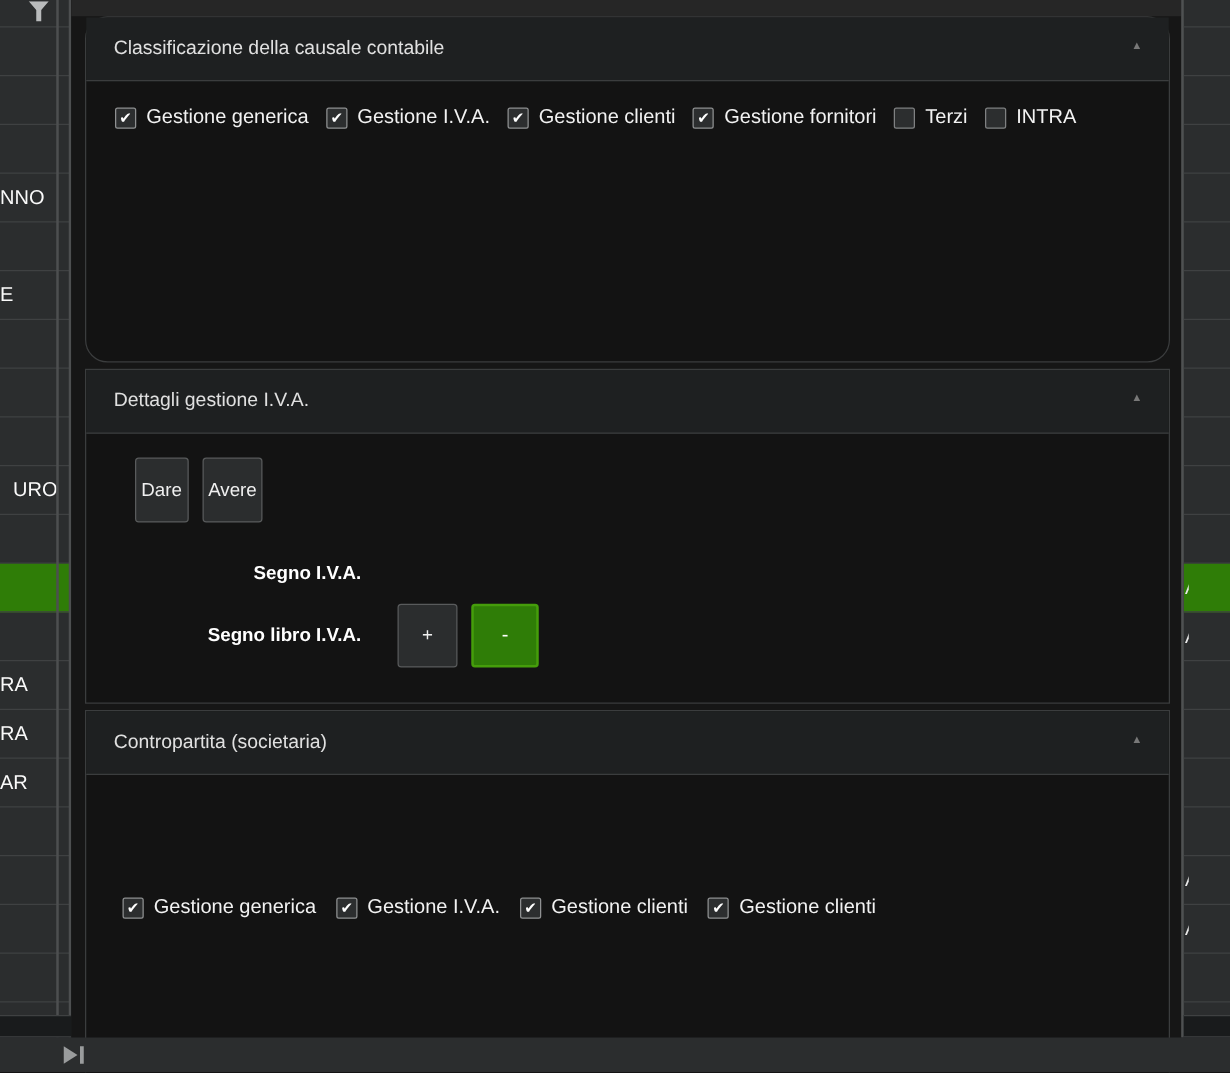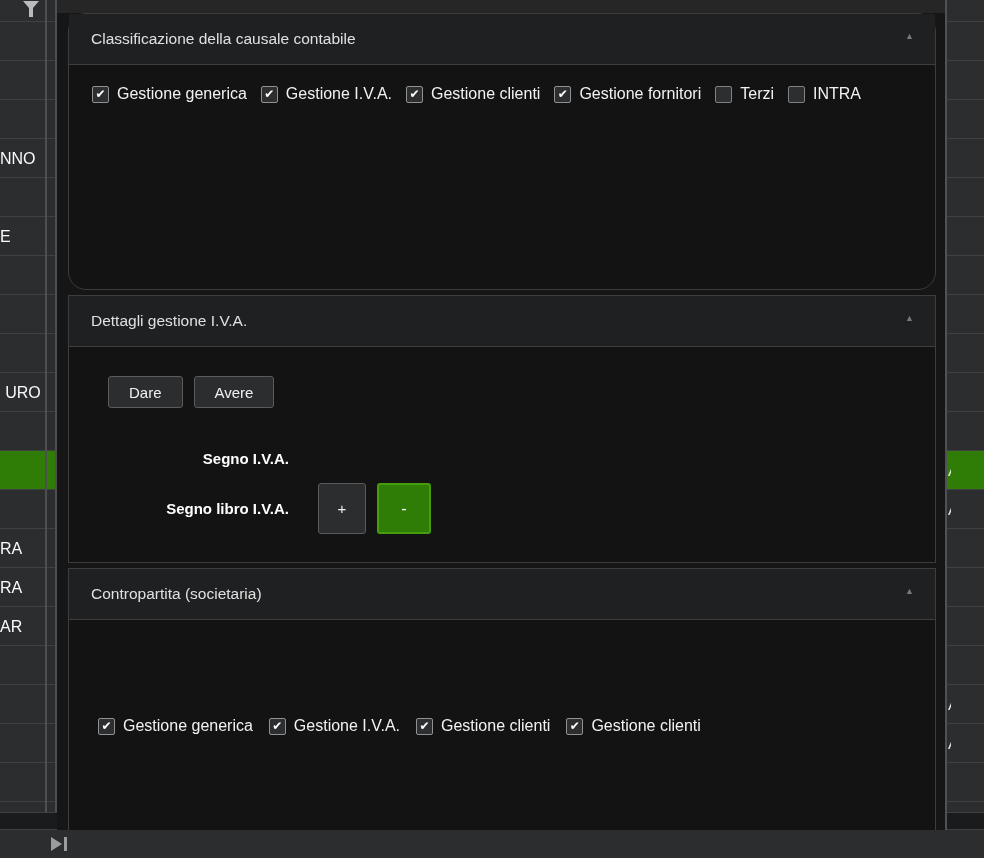--- a/index.html
+++ b/index.html
@@ -60,21 +60,21 @@
   .checkbox.unchecked { border-color:#7f8182; }
   .cb-label { color:#f2f2f2; font-size:16px; }
   
   .form-row { position:absolute; left:10px; display:flex; align-items:center; }
   .form-row.r0 { top:21px; height:48px; }
   .form-row.r1 { top:97px; height:28px; }
   .form-row.r2 { top:136px; height:51px; }
   .form-label { width:210px; text-align:right; color:#ffffff; font-weight:bold; font-size:15px; }
   .btns { margin-left:29px; display:flex; gap:11px; align-items:center; height:100%; }
   .btn {
-    height:32px; padding:0 20px; background:#2b2d2e; border:1px solid #595b5c; border-radius:3px;
+    height:52px; padding:0 4px; background:#2b2d2e; border:1px solid #595b5c; border-radius:3px;
     color:#f0f0f0; font-size:15px; display:inline-flex; align-items:center; justify-content:center;
     font-family:inherit; cursor:pointer;
   }
   .btn.square { width:48px; height:51px; padding:0; font-size:15px; }
   .btn.green { width:54px; height:51px; padding:0; background:#2f7d07; border:2px solid #459d0b; color:#ffffff; font-size:16px; }
 </style>
 </head>
 <body>
 
 <div class="root">
@@ -95,21 +95,21 @@
           <span class="row-text" style="padding-right: 20px;">NNO</span>
         </div>
         <div class="grid-row"></div>
         <div class="grid-row">
           <span class="row-text" style="padding-right: 36px;">E</span>
         </div>
         <div class="grid-row"></div>
         <div class="grid-row"></div>
         <div class="grid-row"></div>
         <div class="grid-row">
-          <span class="row-text" style=" text-align: center;">URO</span>
+          <span class="row-text" style="">URO</span>
         </div>
         <div class="grid-row"></div>
         <div class="grid-row green"></div>
         <div class="grid-row"></div>
         <div class="grid-row">
           <span class="row-text" style="padding-right: 31px;">RA</span>
         </div>
         <div class="grid-row">
           <span class="row-text" style="padding-right: 31px;">RA</span>
         </div>

